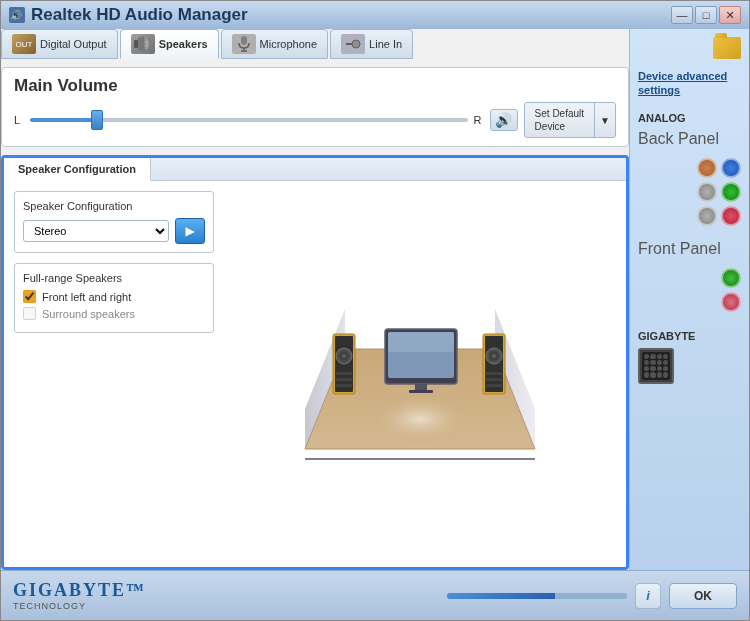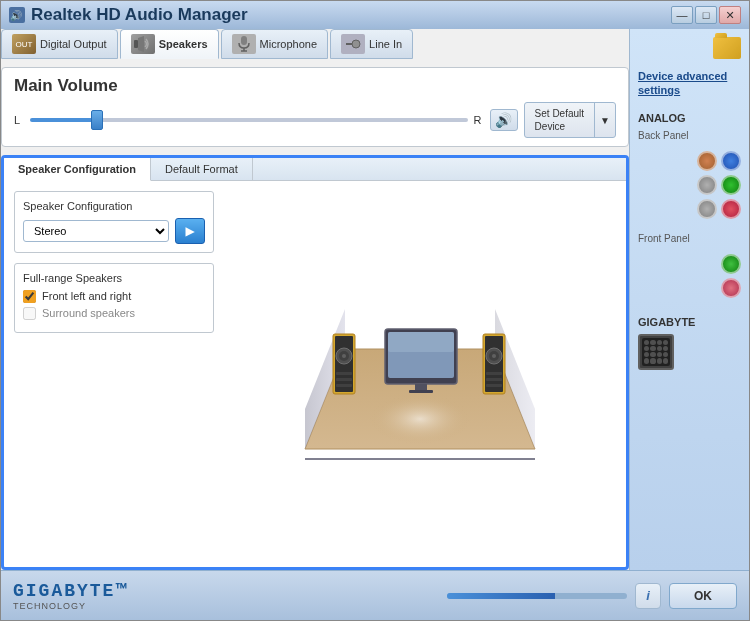--- a/index.html
+++ b/index.html
@@ -298,20 +298,21 @@
       border-radius: 3px;
       padding: 8px;
     }
     .fullrange-label {
       font-size: 11px;
       color: #333;
       margin-bottom: 6px;
     }
     .checkbox-row {
       display: flex;
+      align-items: center;
       gap: 6px;
       margin-bottom: 4px;
     }
     .checkbox-row input[type="checkbox"] {
       accent-color: #f0a020;
     }
     .checkbox-label {
       font-size: 11px;
       color: #333;
     }
@@ -372,21 +373,21 @@
       border-radius: 2px 2px 0 0;
     }
 
     .section-title {
       font-size: 11px;
       font-weight: bold;
       color: #333;
       margin-top: 4px;
     }
     .panel-subtitle {
-      font-size: 10px;
+      font-size: 16px;
       color: #555;
       margin-bottom: 4px;
     }
 
     .connector-grid {
       display: flex;
       flex-direction: column;
       gap: 4px;
     }
     .connector-row {
@@ -444,21 +445,21 @@
     }
     .gigabyte-logo {
       display: flex;
       flex-direction: column;
     }
     .gigabyte-text {
       font-size: 18px;
       font-weight: bold;
       color: #1a5a9a;
       letter-spacing: 2px;
-      font-family: Liberation Mono, monospace;
+      font-family: Liberation Serif, serif;
     }
     .gigabyte-sub {
       font-size: 9px;
       color: #555;
       letter-spacing: 1px;
     }
     .bottom-right {
       display: flex;
       align-items: center;
       gap: 8px;
@@ -574,21 +575,20 @@
           <div class="set-default-btn">
             <span class="set-default-main" style="font-size:10px;line-height:1.3;">Set Default<br>Device</span>
             <span class="set-default-arrow">▼</span>
           </div>
         </div>
       </div>
 
       <div class="speaker-area">
         <div class="inner-tabs">
           <div class="inner-tab active">Speaker Configuration</div>
-          <div class="inner-tab">Default Format</div>
         </div>
 
         <div class="speaker-content">
 
           <div class="speaker-left-panel">
             <div class="config-group">
               <div class="config-group-label">Speaker Configuration</div>
               <div class="select-row">
                 <select class="speaker-select">
                   <option>Stereo</option>

